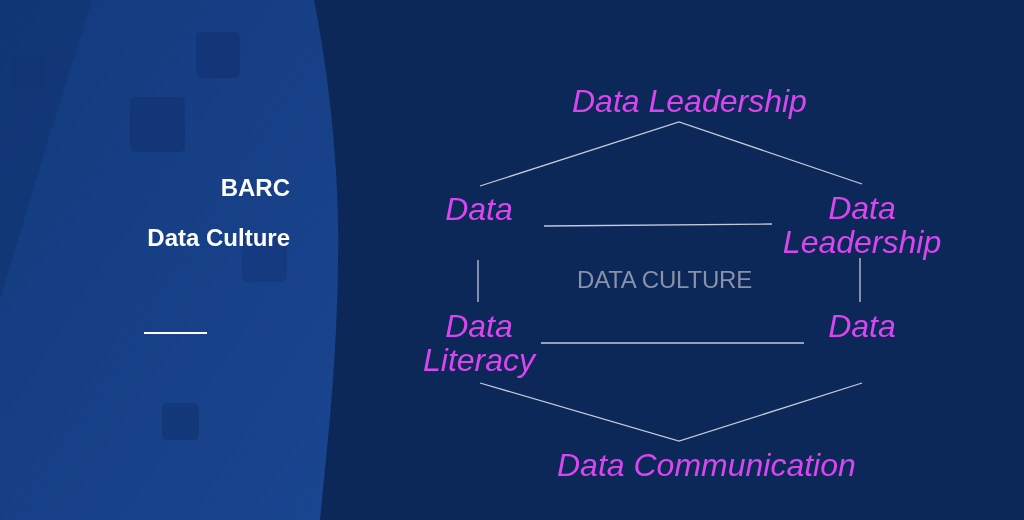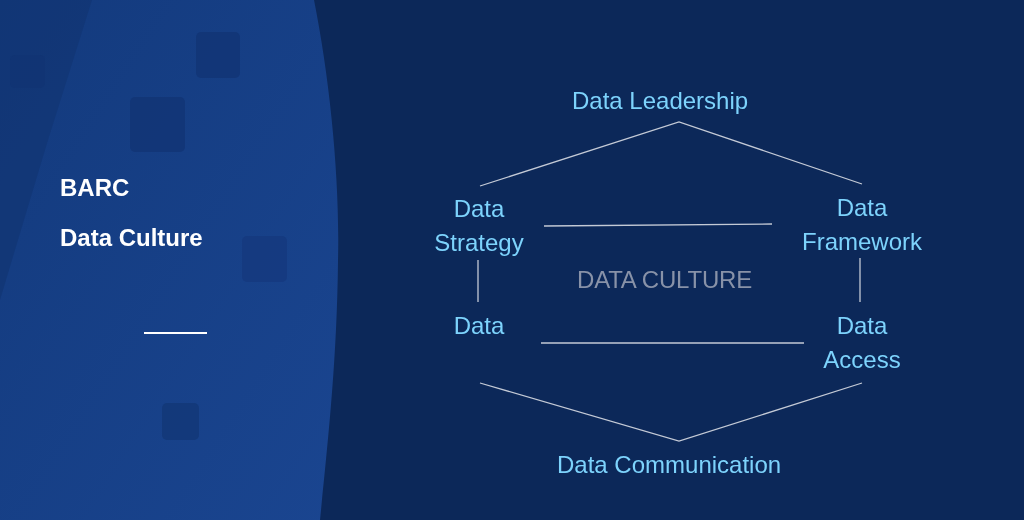--- a/index.html
+++ b/index.html
@@ -4,32 +4,32 @@
 <style>
   html, body { margin: 0; padding: 0; }
   body {
     width: 1024px; height: 520px; overflow: hidden; position: relative;
     background: #0c2859;
     font-family: "Liberation Sans", sans-serif;
   }
   .bg-svg { position: absolute; left: 0; top: 0; width: 1024px; height: 520px; }
   .left-title {
     position: absolute; left: 60px; width: 230px; top: 168px;
-    text-align: left; color: #ffffff; font-weight: bold;
+    text-align: right; color: #ffffff; font-weight: bold;
     font-size: 24px;
   }
   .left-title .line { display: block; height: 50px; line-height: 40px; }
   .title-underline {
     position: absolute; left: 144px; top: 332px; width: 63px; height: 2px;
     background: #ffffff;
   }
   .diagram { position: absolute; left: 0; top: 0; width: 1024px; height: 520px; }
   .node {
-    position: absolute; color: #7dd3fc; font-size: 24px; text-align: center;
-    line-height: 34px; white-space: nowrap;
+    position: absolute; color: #d946ef; font-size: 32px; text-align: center;
+    line-height: 34px; white-space: nowrap; font-style: italic;
   }
   .node span { display: block; }
   .center-label {
     position: absolute; color: #8892a8; font-size: 24px; white-space: nowrap;
     left: 577px; top: 266px; letter-spacing: -0.2px;
   }
 </style>
 </head>
 <body>
 
@@ -65,34 +65,33 @@
     <polyline points="480,383 679,441 862,383"></polyline>
   </g>
 </svg>
 
 <div class="node" style="left:572px; top:84px;">
   <span>Data Leadership</span>
 </div>
 
 <div class="node" style="left:419px; top:192px; width:120px;">
   <span>Data</span>
-  <span>Strategy</span>
 </div>
 
 <div class="node" style="left:780px; top:191px; width:164px;">
   <span>Data</span>
-  <span>Framework</span>
+  <span>Leadership</span>
 </div>
 
 <div class="center-label">DATA CULTURE</div>
 
 <div class="node" style="left:419px; top:309px; width:120px;">
   <span>Data</span>
+  <span>Literacy</span>
 </div>
 
 <div class="node" style="left:800px; top:309px; width:124px;">
   <span>Data</span>
-  <span>Access</span>
 </div>
 
 <div class="node" style="left:557px; top:448px;">
   <span>Data Communication</span>
 </div>
 
 </body></html>

